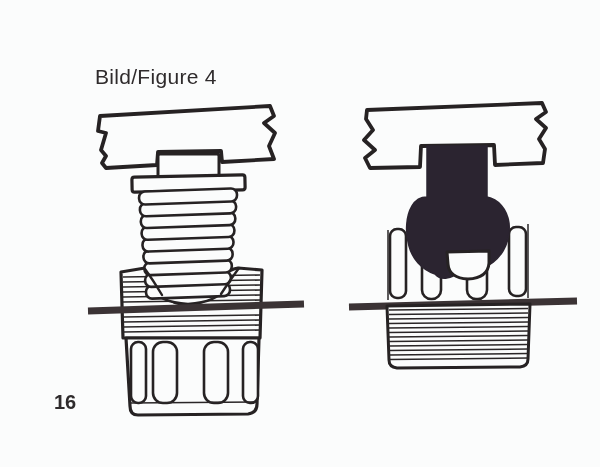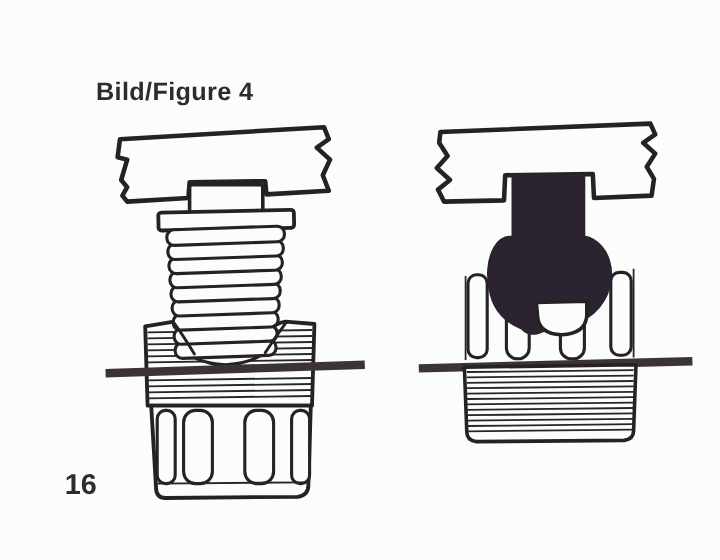--- a/index.html
+++ b/index.html
@@ -6,32 +6,32 @@
   .page {
     position: relative;
     width: 600px;
     height: 467px;
     background: #fbfcfc;
     overflow: hidden;
     font-family: "Liberation Sans", sans-serif;
   }
   .figure-label {
     position: absolute;
-    left: 80px;
+    left: 95px;
     top: 65px;
     font-size: 21px;
-    font-weight: 700;
+    font-weight: 400;
     letter-spacing: 0.3px;
     color: #2f2b2c;
   }
   .page-number {
     position: absolute;
     left: 54px;
     top: 391px;
-    font-size: 24px;
+    font-size: 20px;
     font-weight: 600;
     color: #2f2b2c;
   }
   svg.fig { position: absolute; }
   #fig-left  { left: 80px;  top: 98px; width: 232px; height: 324px; }
   #fig-right { left: 346px; top: 96px; width: 236px; height: 276px; }
 
   .outline   { fill: #fbfcfc; stroke: #262223; stroke-linejoin: round; }
   .w38 { stroke-width: 3.8; }
   .w32 { stroke-width: 3.2; }

